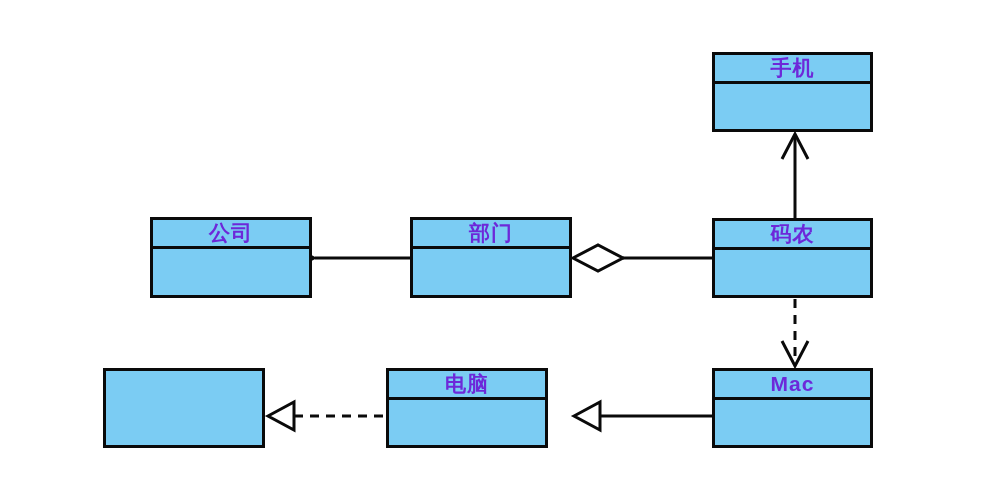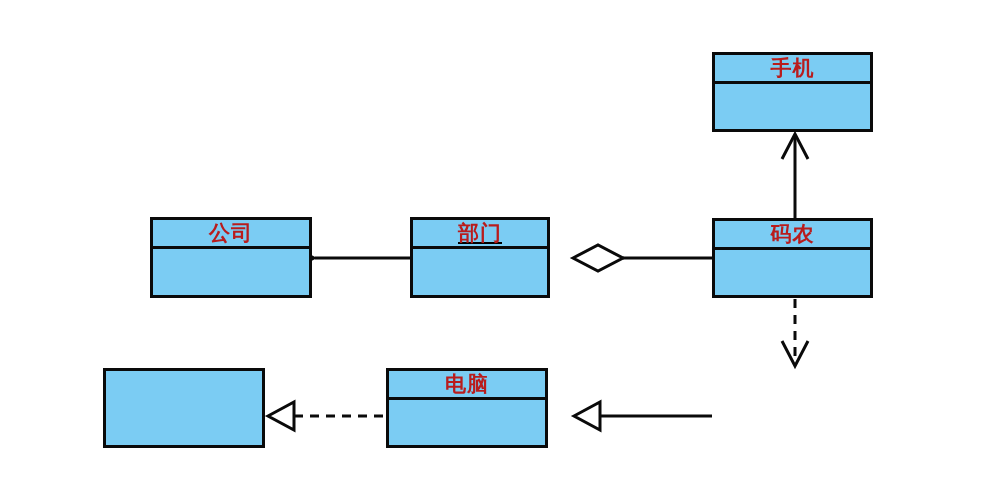--- a/index.html
+++ b/index.html
@@ -26,21 +26,21 @@
   .class-box .box-title {
     box-sizing: border-box;
     height: 29px;
     border-bottom: 3px solid var(--box-border, #0a0a0a);
     display: flex;
     align-items: center;
     justify-content: center;
     font-weight: bold;
     font-size: 21px;
     line-height: 26px;
-    color: #b91c1c;
+    color: #6d28d9;
     letter-spacing: 1px;
     white-space: nowrap;
   }
   .class-box .box-body {
     flex: 1;
   }
   svg.connector-layer {
     position: absolute;
     left: 0;
     top: 0;
@@ -122,33 +122,37 @@
   <div class="class-box" style="left:712px; top:52px; width:161px; height:80px;">
     <div class="box-title">手机</div>
     <div class="box-body"></div>
   </div>
 
   <div class="class-box" style="left:103px; top:217px; width:162px; height:81px;margin-left:47px;">
     <div class="box-title">公司</div>
     <div class="box-body"></div>
   </div>
 
-  <div class="class-box" style="left:410px; top:217px; width:140px; height:81px;text-decoration:underline;">
+  <div class="class-box" style="left:410px; top:217px; width:162px; height:81px;">
     <div class="box-title">部门</div>
     <div class="box-body"></div>
   </div>
 
   <div class="class-box" style="left:712px; top:218px; width:161px; height:80px;">
     <div class="box-title">码农</div>
     <div class="box-body"></div>
   </div>
 
   <div class="class-box" style="left:103px; top:368px; width:162px; height:80px;">
     <div class="box-body"></div>
   </div>
 
   <div class="class-box" style="left:386px; top:368px; width:162px; height:80px;">
     <div class="box-title">电脑</div>
     <div class="box-body"></div>
   </div>
 
+  <div class="class-box" style="left:712px; top:368px; width:161px; height:80px;">
+    <div class="box-title">Mac</div>
+    <div class="box-body"></div>
+  </div>
 
 </div>
 
 </body></html>

